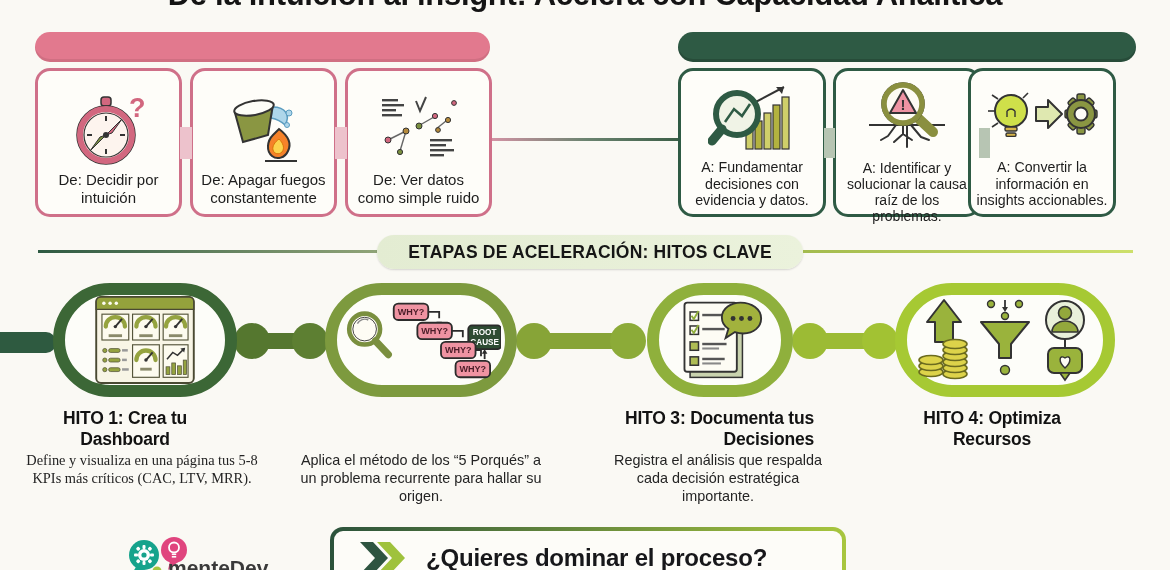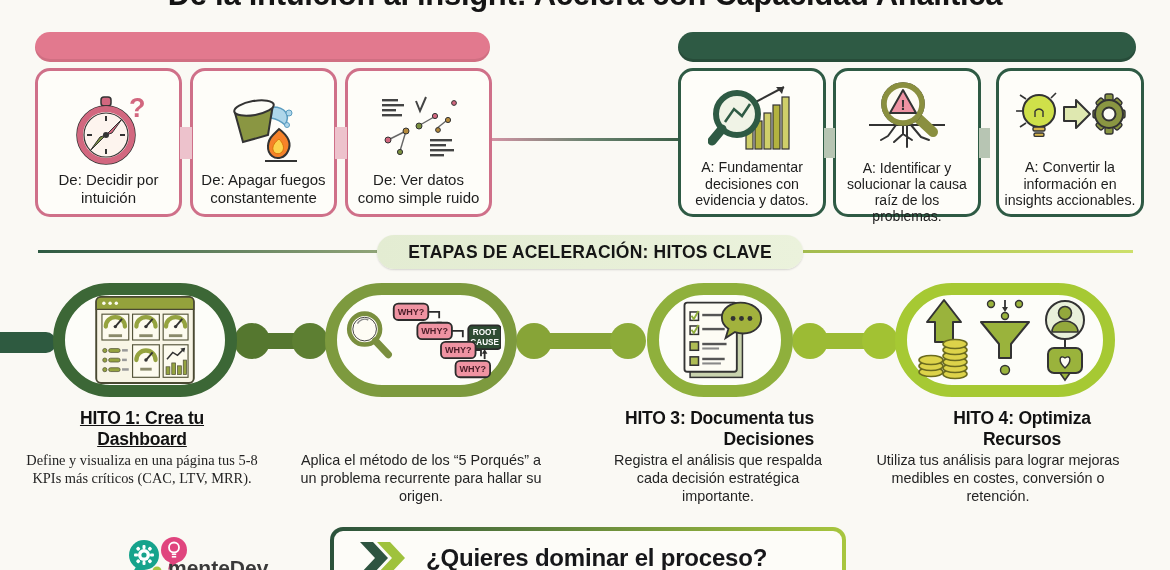--- a/index.html
+++ b/index.html
@@ -160,21 +160,21 @@
         <line x1="56" y1="40" x2="70" y2="53" stroke="#8a8f3f" stroke-width="10" stroke-linecap="round"></line>
         <circle cx="40" cy="25" r="21" fill="#fdfbf3" stroke="#333" stroke-width="1.5"></circle>
         <circle cx="40" cy="25" r="19" fill="none" stroke="#8a8f3f" stroke-width="5.5"></circle>
         <polygon points="40,11 53,34 27,34" fill="#ee93a3" stroke="#333" stroke-width="2" stroke-linejoin="round"></polygon>
         <text x="40" y="31" font-size="15" font-weight="bold" fill="#333" text-anchor="middle">!</text>
       </svg>
     </div>
     <div class="label" style="font-size:14px;">A: Identificar y solucionar la causa raíz de los problemas.</div>
   </div>
 
-  <div class="card green" style="left:996px;">
+  <div class="card green" style="left:968px;">
     <div class="icon">
       <svg width="116" height="76" viewBox="0 0 116 76">
         <g stroke="#333" stroke-width="1.6">
           <line x1="8" y1="14" x2="14" y2="18"></line>
             <line x1="4" y1="30" x2="11" y2="30"></line>
             <line x1="8" y1="46" x2="14" y2="42"></line>
           <line x1="44" y1="12" x2="39" y2="17"></line>
         </g>
         <circle cx="27" cy="30" r="16" fill="#cfe04a" stroke="#333" stroke-width="2"></circle>
         <path d="M23,36 L23,30 M31,36 L31,30 M23,30 Q27,26 31,30" fill="none" stroke="#333" stroke-width="1.4"></path>
@@ -348,27 +348,26 @@
       <circle cx="148" cy="22" r="19" fill="#e9f0da" stroke="#333" stroke-width="2"></circle>
       <circle cx="148" cy="15" r="6.5" fill="#93a83c" stroke="#333" stroke-width="1.6"></circle>
       <path d="M135,34 a13,11 0 0 1 26,0 z" fill="#93a83c" stroke="#333" stroke-width="1.6"></path>
       <line x1="148" y1="41" x2="148" y2="50" stroke="#333" stroke-width="2"></line>
       <rect x="131" y="50" width="34" height="25" rx="6" fill="#9ab33c" stroke="#333" stroke-width="2"></rect>
       <polygon points="143,75 148,82 153,75" fill="#9ab33c" stroke="#333" stroke-width="1.6"></polygon>
       <path d="M148,70 C141,64 142,56 148,60 C154,56 155,64 148,70 Z" fill="#fdfcf4" stroke="#333" stroke-width="1.4"></path>
     </svg>
   </div>
 
-  <div class="mtitle" style="left:62px;width:160px;text-decoration:underline;">HITO 1: Crea tu Dashboard</div>
+  <div class="mtitle" style="left:45px;width:160px;">HITO 1: Crea tu Dashboard</div>
   <div class="mdesc" style="left:22px;width:240px;font-family:Liberation Serif, serif;">Define y visualiza en una página tus 5-8 KPIs más críticos (CAC, LTV, MRR).</div>
   <div class="mdesc" style="left:293px;width:256px;">Aplica el método de los “5 Porqués” a un problema recurrente para hallar su origen.</div>
   <div class="mtitle" style="left:622px;width:192px;text-align:right;">HITO 3: Documenta tus Decisiones</div>
   <div class="mdesc" style="left:600px;width:236px;">Registra el análisis que respalda cada decisión estratégica importante.</div>
-  <div class="mtitle" style="left:941px;width:162px;">HITO 4: Optimiza Recursos</div>
-  <div class="mdesc" style="left:868px;width:260px;">Utiliza tus análisis para lograr mejoras medibles en costes, conversión o retención.</div>
+  <div class="mtitle" style="left:911px;width:162px;">HITO 4: Optimiza Recursos</div>
 
   <div class="logo">
     <svg width="70" height="40" viewBox="0 0 70 40">
       <circle cx="18" cy="19" r="15" fill="#16a38c"></circle>
       <polygon points="10,31 5,39 19,33" fill="#16a38c"></polygon>
       <circle cx="31" cy="35" r="4.5" fill="#a8c63e"></circle>
       <g fill="#fff">
         <rect x="16.5" y="9" width="3" height="4" rx="1"></rect>
           <rect x="16.5" y="25" width="3" height="4" rx="1"></rect>
         <rect x="8" y="17.5" width="4" height="3" rx="1"></rect>

